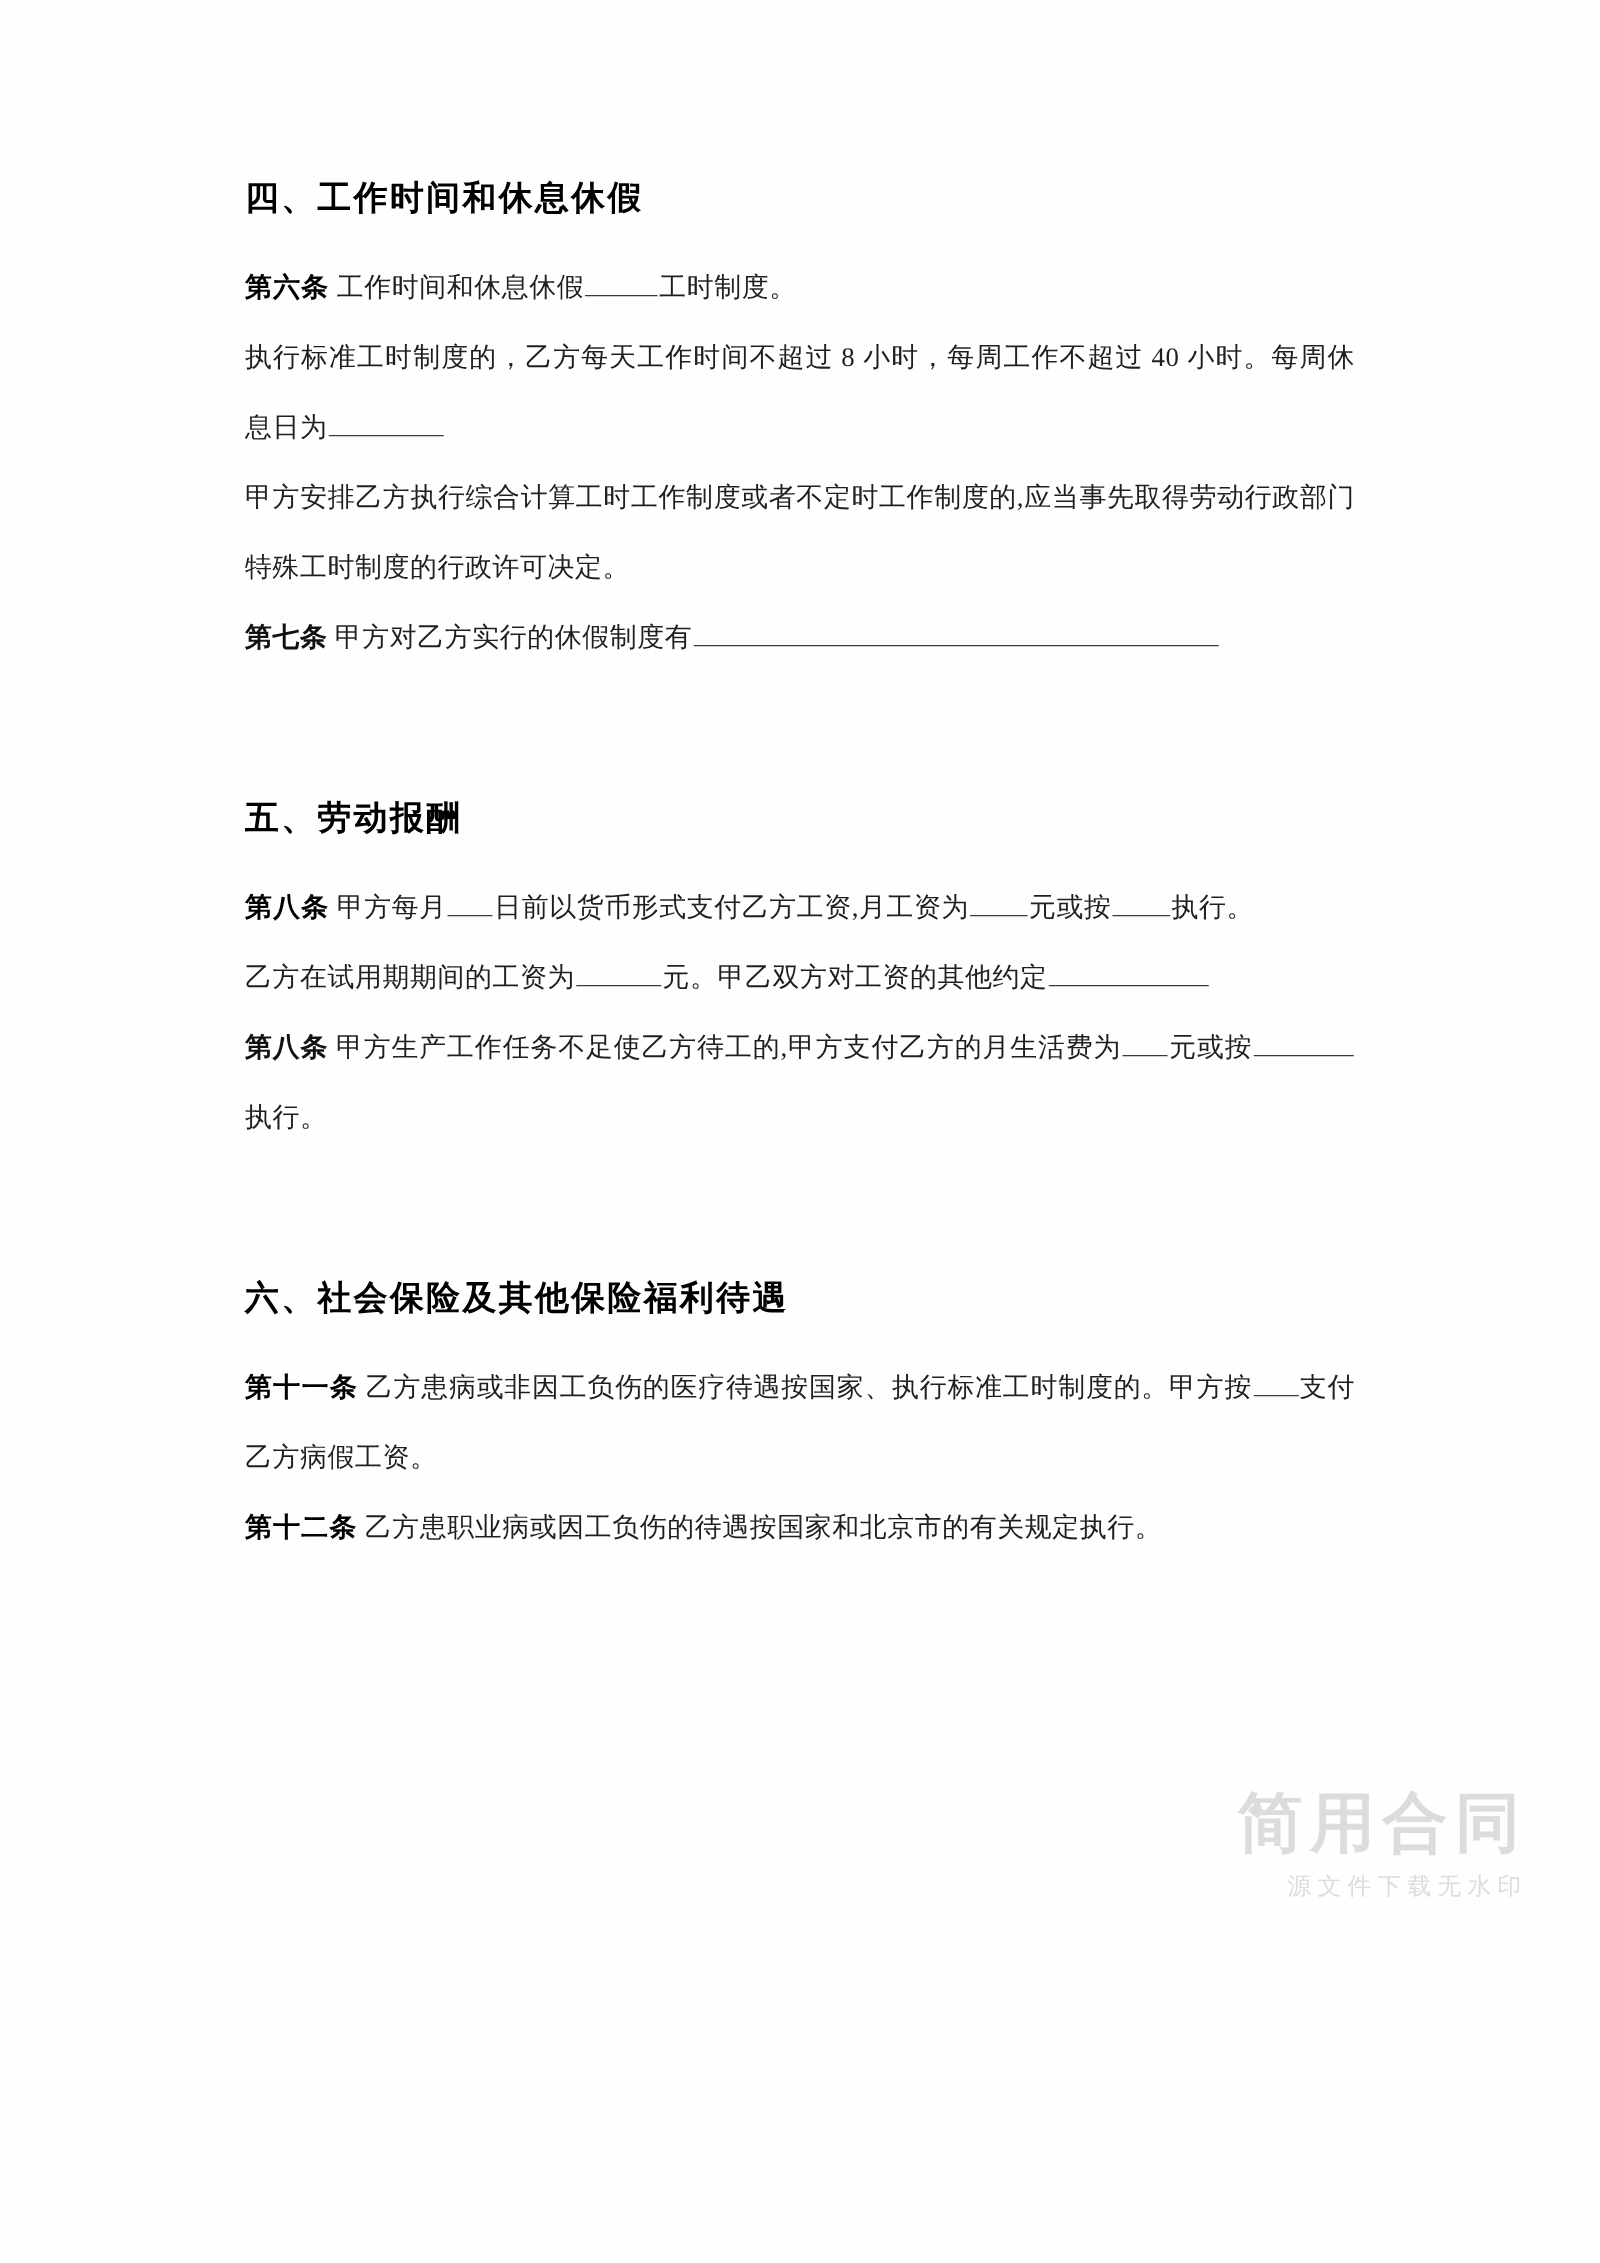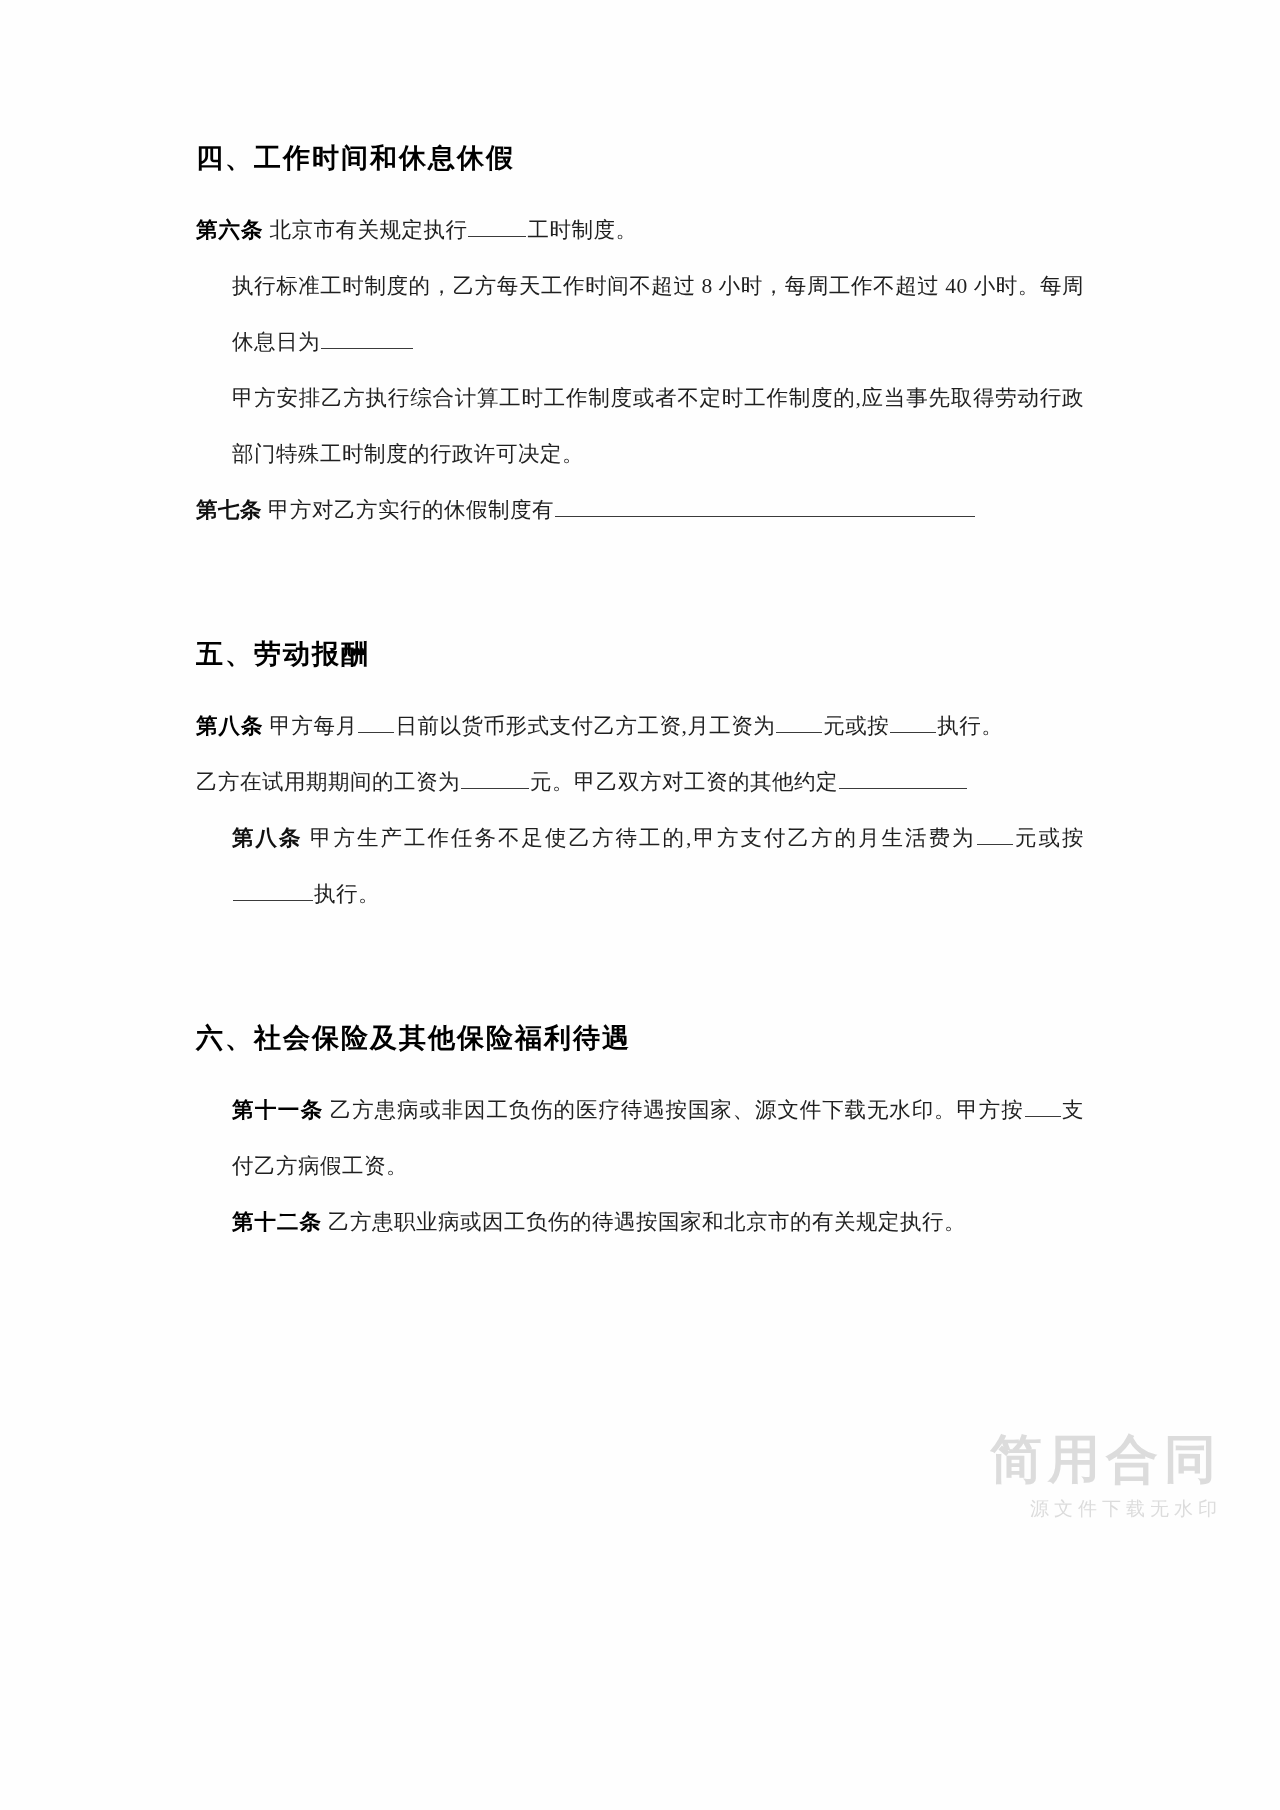--- a/index.html
+++ b/index.html
@@ -38,21 +38,20 @@
     font-size: 21.5px;
     line-height: 56px;
     color: #1f1f1f;
     letter-spacing: 0.5px;
     text-align: left;
     white-space: normal;
   }
   .para.justify {
     text-align: justify;
     text-justify: inter-character;
-    margin-left: 36px;
   }
   .art {
     font-weight: bold;
     color: #000;
     letter-spacing: 1px;
     text-align: right;
   }
   .art-light {
     font-weight: bold;
     color: #111;
@@ -116,21 +115,21 @@
     <div class="spacer-xs"></div>
     <div class="spacer-xs"></div>
     <div class="spacer-xs"></div>
     <div class="spacer-s"></div>
 
     <div class="section-heading">四、工作时间和休息休假</div>
 
     <div class="spacer-s"></div>
 
     <div class="para">
-      <span class="art">第六条</span><span>&nbsp;</span><span>北京市有关规定执行</span><span class="blank b-6"></span><span>工时制度。</span>
+      <span class="art">第六条</span><span>&nbsp;</span><span>工作时间和休息休假</span><span class="blank b-6"></span><span>工时制度。</span>
     </div>
 
     <div class="para justify">
       <span>执行标准工时制度的，乙方每天工作时间不超过 8 小时，每周工作不超过 40 小时。每周休息日为</span><span class="blank b-9"></span>
     </div>
 
     <div class="para justify">
       <span>甲方安排乙方执行综合计算工时工作制度或者不定时工作制度的,应当事先取得劳动行政部门特殊工时制度的行政许可决定。</span>
     </div>
 
@@ -163,21 +162,21 @@
 
     <div class="spacer-l"></div>
     <div class="spacer-s"></div>
 
     <div class="section-heading">六、社会保险及其他保险福利待遇</div>
 
     <div class="spacer-s"></div>
 
 
     <div class="para justify">
-      <span class="art">第十一条</span><span>&nbsp;</span><span>乙方患病或非因工负伤的医疗待遇按国家、源文件下载无水印。甲方按</span><span class="blank b-4 thin"></span><span>支付乙方病假工资。</span>
+      <span class="art">第十一条</span><span>&nbsp;</span><span>乙方患病或非因工负伤的医疗待遇按国家、执行标准工时制度的。甲方按</span><span class="blank b-4 thin"></span><span>支付乙方病假工资。</span>
     </div>
 
     <div class="para justify">
       <span class="art">第十二条</span><span>&nbsp;</span><span>乙方患职业病或因工负伤的待遇按国家和北京市的有关规定执行。</span>
     </div>
 
   </div>
 
   <div class="watermark">
     <div class="wm-main">简用合同</div>

